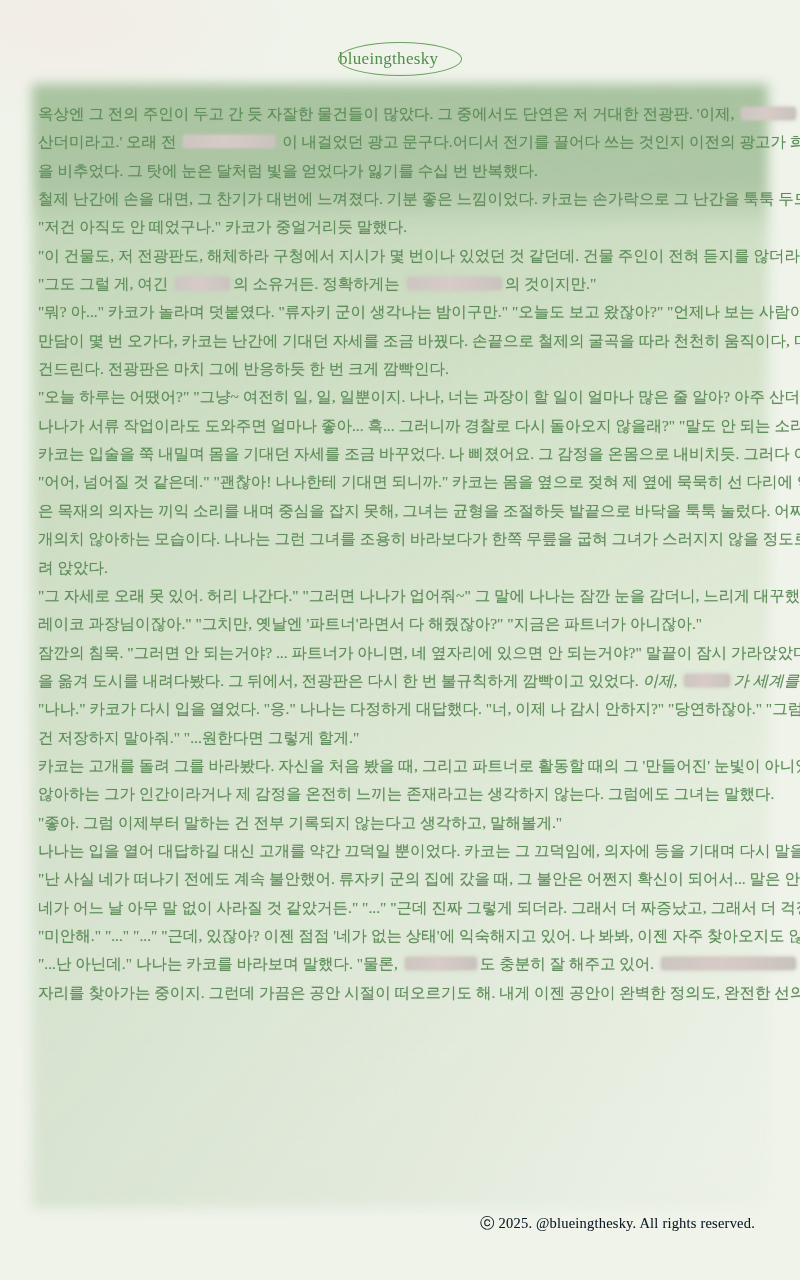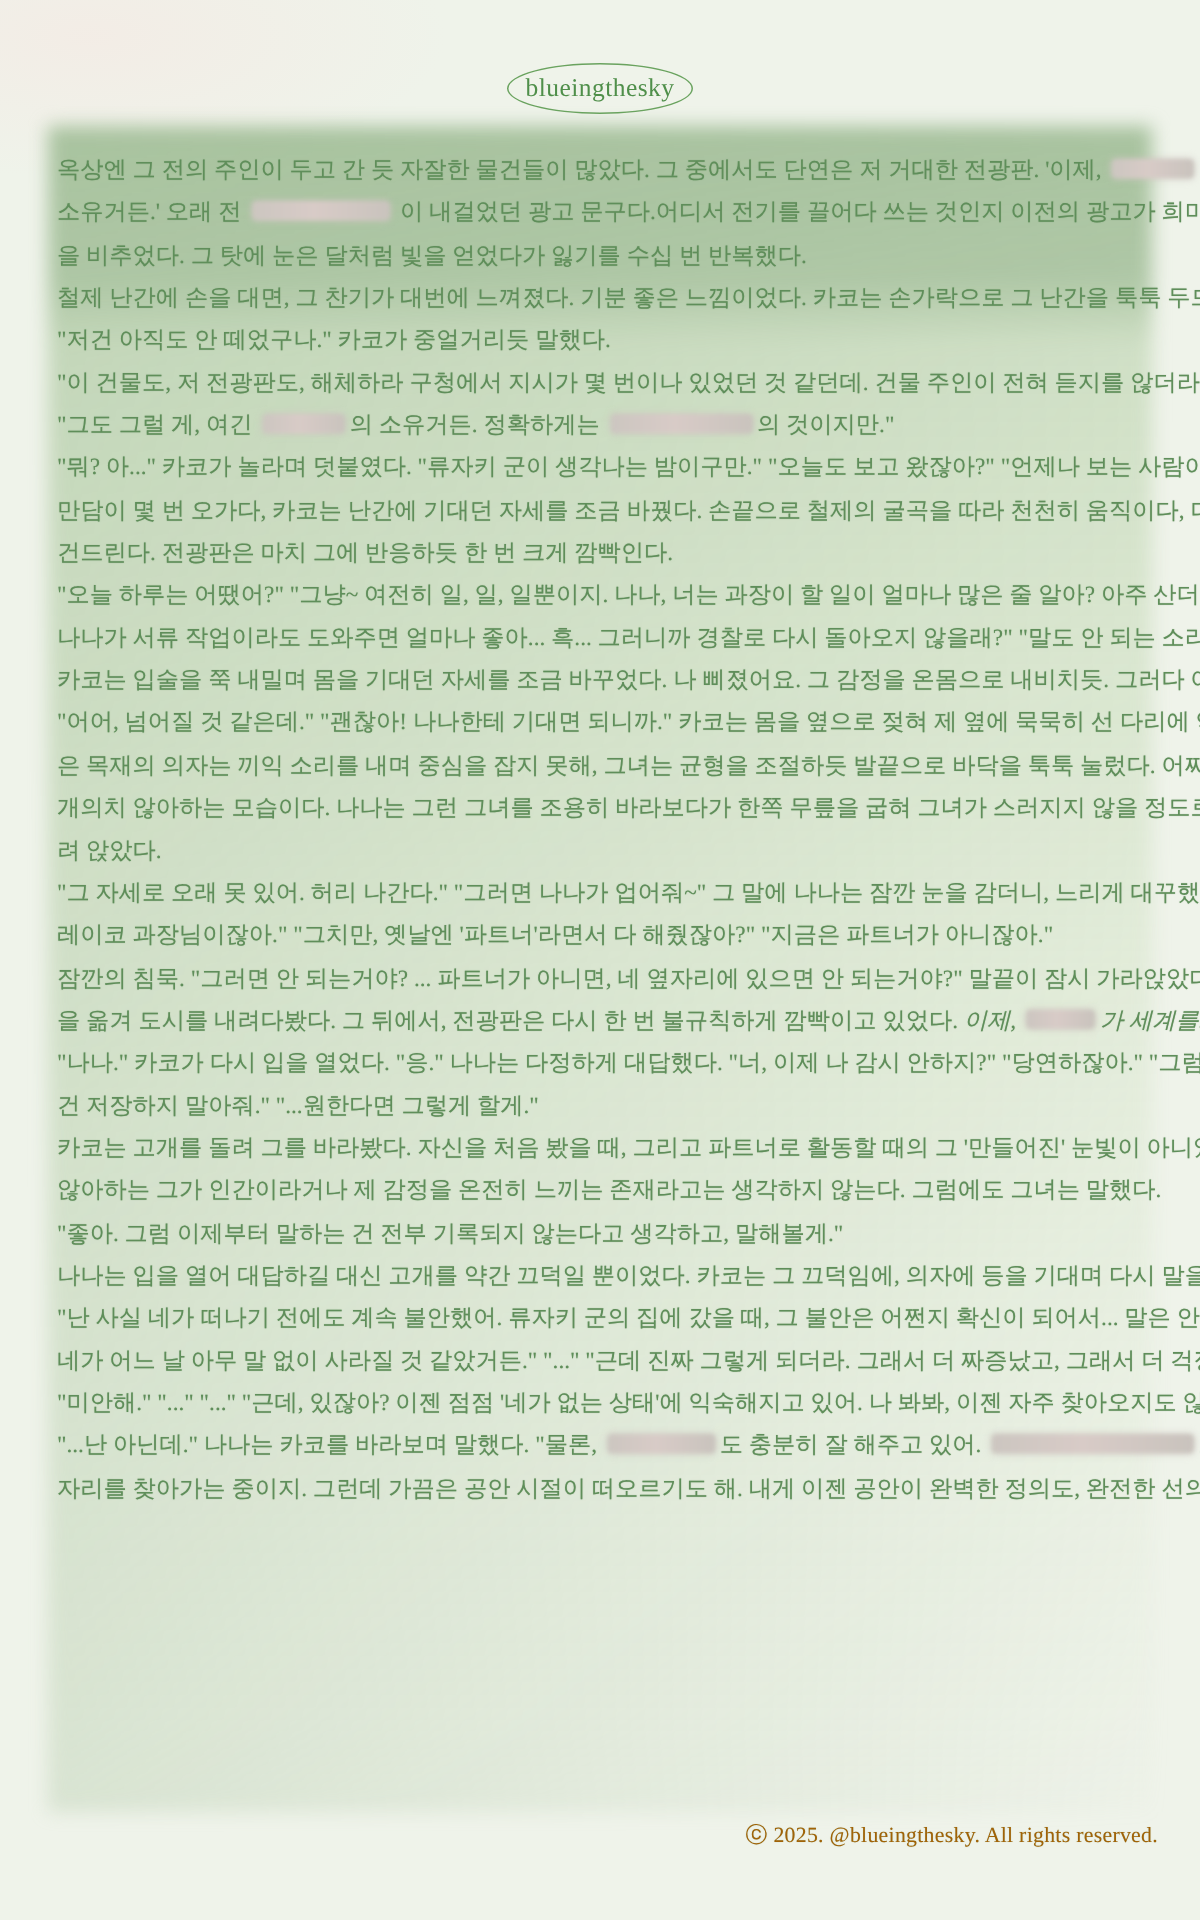--- a/index.html
+++ b/index.html
@@ -25,21 +25,21 @@
         rgba(238,246,230,0) 100%);
     filter:blur(6px);
   }
   .corner-glow{
     position:absolute;left:0;top:0;width:300px;height:120px;pointer-events:none;
     background:radial-gradient(ellipse at 20% 20%, rgba(246,231,226,0.55), rgba(246,231,226,0) 70%);
   }
   .logo{
     position:absolute;top:42px;left:50%;transform:translateX(-50%);
     width:122px;height:32px;border:1.6px solid #6aa35f;border-radius:50%;
-    display:flex;align-items:center;justify-content:center;
+    display:flex;align-items:center;
     color:#4f8f4a;font-size:17px;letter-spacing:0.3px;
     background:transparent;
   }
   .content{
     position:absolute;left:38px;top:100px;width:730px;
   }
   .line{
     height:28.35px;line-height:28.35px;font-size:15.5px;
     color:#5f8e5a;white-space:nowrap;
     text-shadow:0 0 0.7px rgba(95,142,90,0.55);
@@ -47,38 +47,38 @@
   .seg{white-space:pre;text-align:right;}
   .seg.italic{font-style:italic;}
   .redact{
     display:inline-block;height:13px;border-radius:3px;
     background:linear-gradient(90deg,#ccc6c0,#d8cbc7 45%,#c9c3bd);
     box-shadow:0 0 4px rgba(205,197,192,0.9);
     filter:blur(1.3px);
     vertical-align:-1px;margin:0 3px;
   }
   .footer{
-    position:absolute;right:28px;top:1214px;
-    font-size:14.5px;color:#a16207;letter-spacing:0.2px;
+    position:absolute;right:45px;top:1214px;
+    font-size:14.5px;color:#0f172a;letter-spacing:0.2px;
     text-shadow:0 0 0.6px rgba(122,163,111,0.5);
   }
 </style>
 </head>
 <body>
 
 <div class="corner-glow"></div>
 <div class="scan-tint"></div>
 
 <div class="logo">
   <span>blueingthesky</span>
 </div>
 
 <div class="content">
     <div class="line"><span class="seg">옥상엔 그 전의 주인이 두고 간 듯 자잘한 물건들이 많았다. 그 중에서도 단연은 저 거대한 전광판. '이제, </span><span class="redact" style="width: 55px;"></span><span class="seg"> 가 세계를 뒤흔들</span></div>
-    <div class="line"><span class="seg">소유거든.' 오래 전 </span><span class="redact" style="width: 92px;"></span><span class="seg"> 이 내걸었던 광고 문구다.어디서 전기를 끌어다 쓰는 것인지 이전의 광고가 희미하게 깜빡이며 둘</span></div>
+    <div class="line"><span class="seg">산더미라고.' 오래 전 </span><span class="redact" style="width: 92px;"></span><span class="seg"> 이 내걸었던 광고 문구다.어디서 전기를 끌어다 쓰는 것인지 이전의 광고가 희미하게 깜빡이며 둘</span></div>
     <div class="line"><span class="seg">을 비추었다. 그 탓에 눈은 달처럼 빛을 얻었다가 잃기를 수십 번 반복했다.</span></div>
     <div class="line"><span class="seg">철제 난간에 손을 대면, 그 찬기가 대번에 느껴졌다. 기분 좋은 느낌이었다. 카코는 손가락으로 그 난간을 툭툭 두드렸다. 두드림은</span></div>
     <div class="line"><span class="seg">"저건 아직도 안 떼었구나." 카코가 중얼거리듯 말했다.</span></div>
     <div class="line"><span class="seg">"이 건물도, 저 전광판도, 해체하라 구청에서 지시가 몇 번이나 있었던 것 같던데. 건물 주인이 전혀 듣지를 않더라고."</span></div>
     <div class="line"><span class="seg">"그도 그럴 게, 여긴 </span><span class="redact" style="width: 55px;"></span><span class="seg">의 소유거든. 정확하게는 </span><span class="redact" style="width: 95px;"></span><span class="seg">의 것이지만."</span></div>
     <div class="line"><span class="seg">"뭐? 아..." 카코가 놀라며 덧붙였다. "류자키 군이 생각나는 밤이구만." "오늘도 보고 왔잖아?" "언제나 보는 사람이지." 어이없는</span></div>
     <div class="line"><span class="seg">만담이 몇 번 오가다, 카코는 난간에 기대던 자세를 조금 바꿨다. 손끝으로 철제의 굴곡을 따라 천천히 움직이다, 다시 툭, 한 번</span></div>
     <div class="line"><span class="seg">건드린다. 전광판은 마치 그에 반응하듯 한 번 크게 깜빡인다.</span></div>
     <div class="line"><span class="seg">"오늘 하루는 어땠어?" "그냥~ 여전히 일, 일, 일뿐이지. 나나, 너는 과장이 할 일이 얼마나 많은 줄 알아? 아주 산더미라고! 이럴 때</span></div>
     <div class="line"><span class="seg">나나가 서류 작업이라도 도와주면 얼마나 좋아... 흑... 그러니까 경찰로 다시 돌아오지 않을래?" "말도 안 되는 소리 말고." "치..."</span></div>

